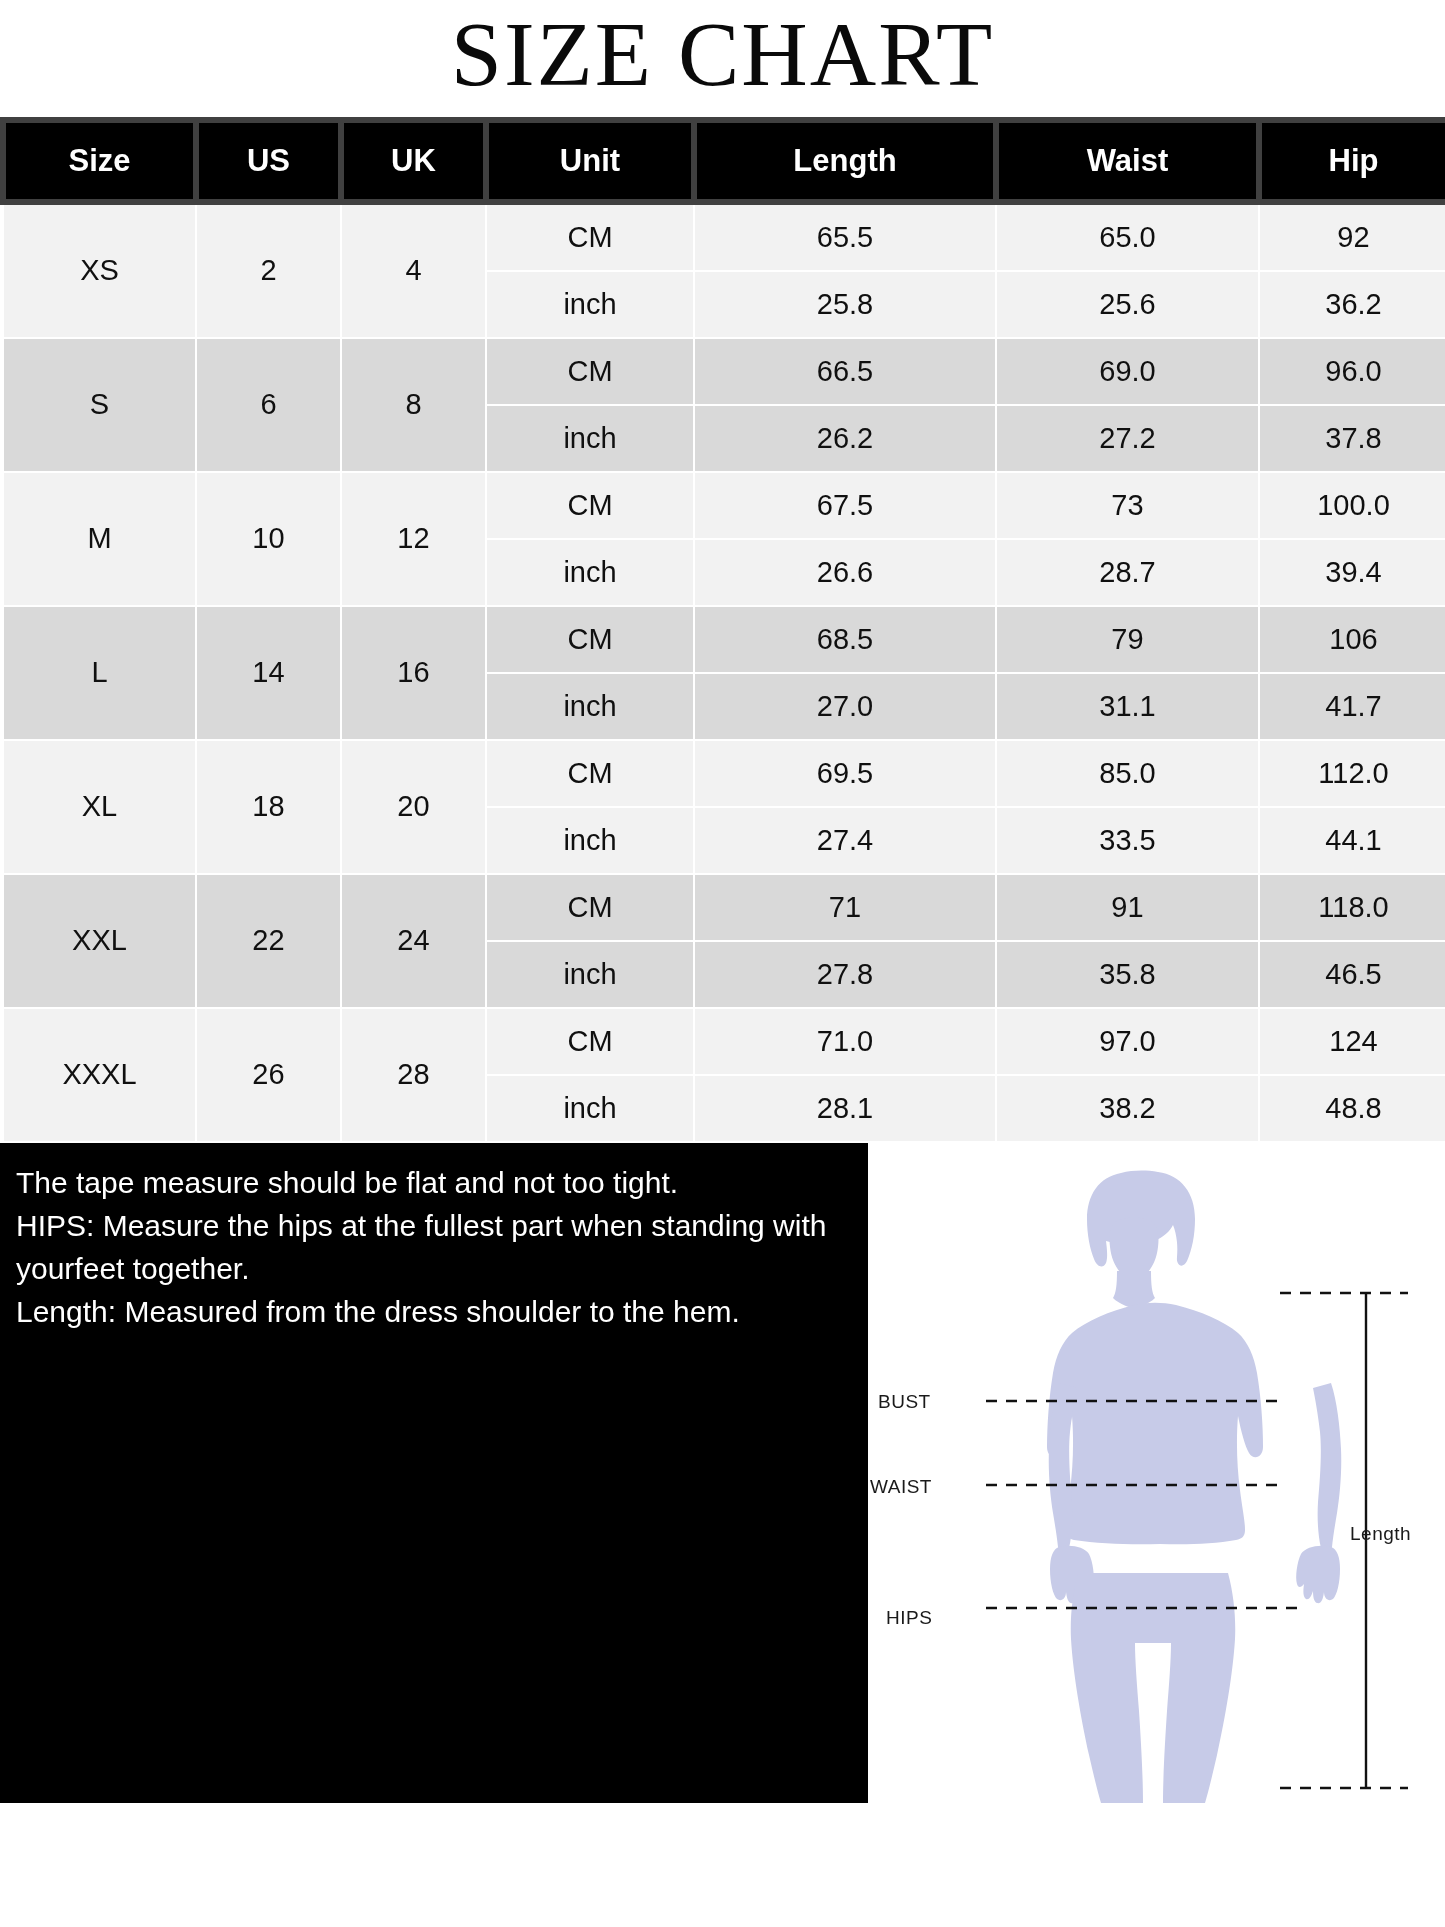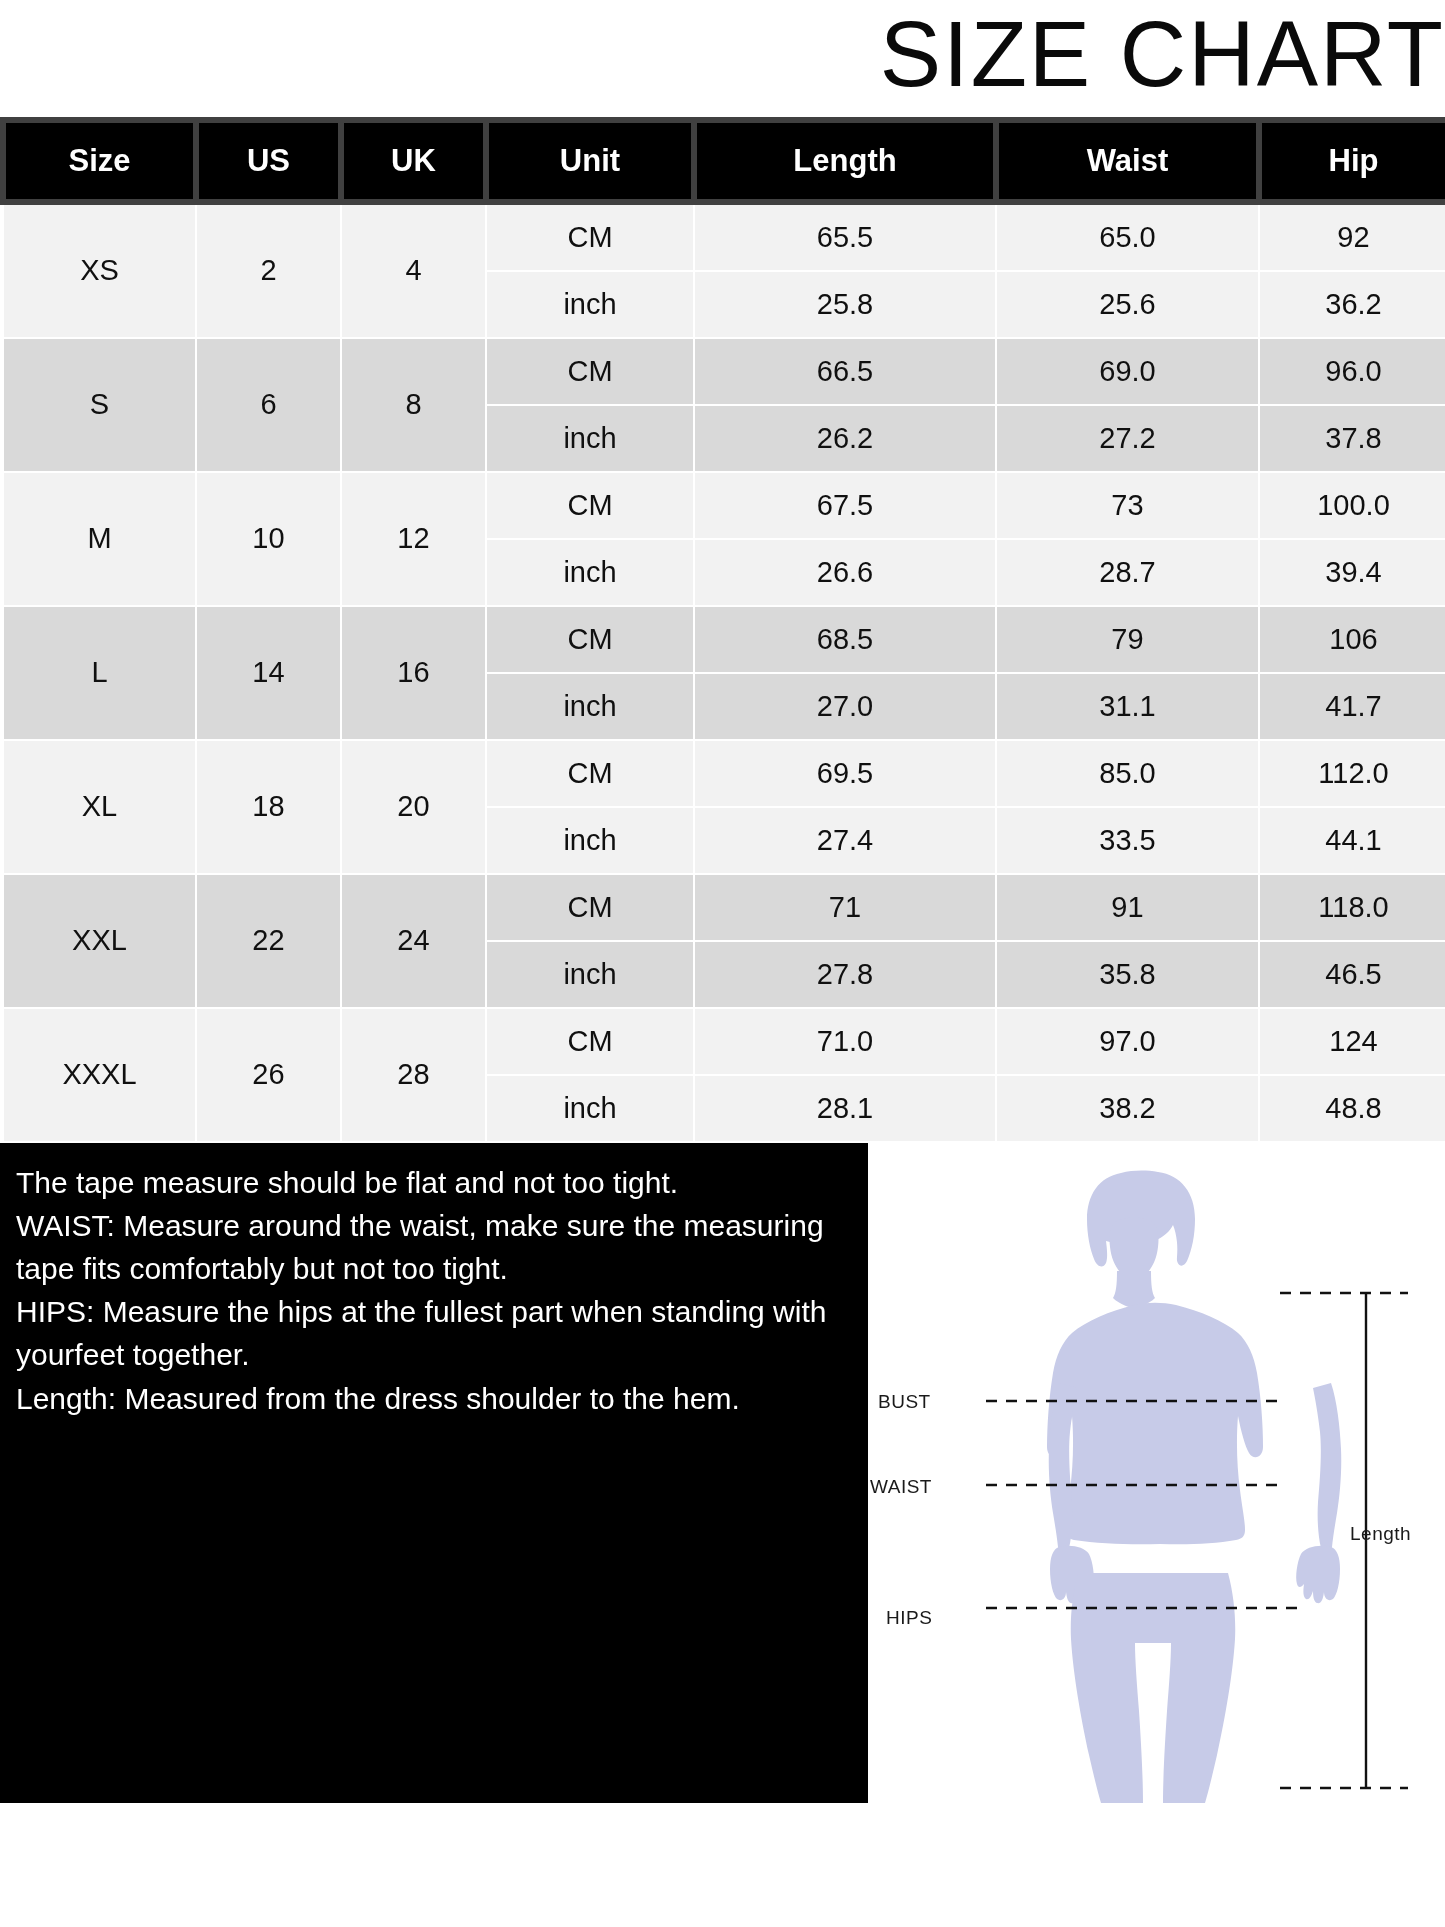--- a/index.html
+++ b/index.html
@@ -11,28 +11,29 @@
     color: #111111;
   }
   .page {
     width: 1445px;
     min-height: 1927px;
     position: relative;
     overflow: hidden;
   }
   
   .title {
-    text-align: right;
+    text-align: center;
     font-size: 92px;
     font-weight: 400;
     letter-spacing: 2px;
     line-height: 1.05;
     padding: 6px 0 14px 0;
     margin: 0;
     color: #0a0a0a;
+    font-family: Liberation Serif, serif;
   }
   
   table.size-table {
     width: 1445px;
     border-collapse: collapse;
     table-layout: fixed;
   }
   table.size-table th {
     background: #000000;
     color: #ffffff;
@@ -248,21 +249,20 @@
         <td class="val">48.8</td>
       </tr>
 
     </tbody>
   </table>
 
   <div class="bottom">
 
     <div class="notes">
       <p>The tape measure should be flat and not too tight.</p>
-      <p>WAIST: Measure around the waist, make sure the measuring tape fits comfortably but not too tight.</p>
       <p>HIPS: Measure the hips at the fullest part when standing with yourfeet together.</p>
       <p>Length: Measured from the dress shoulder to the hem.</p>
     </div>
 
     <div class="figure-area">
       <div class="figure-wrap">
         <svg class="figure" width="577" height="660" viewBox="0 0 577 660" xmlns="http://www.w3.org/2000/svg">
 
           <g fill="#c7cbe8">
 

